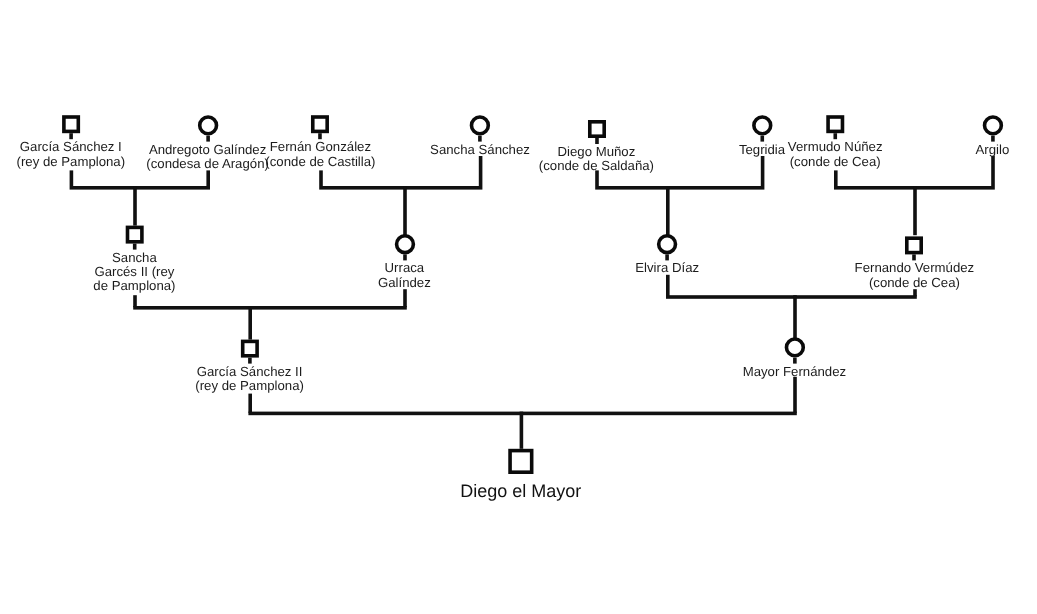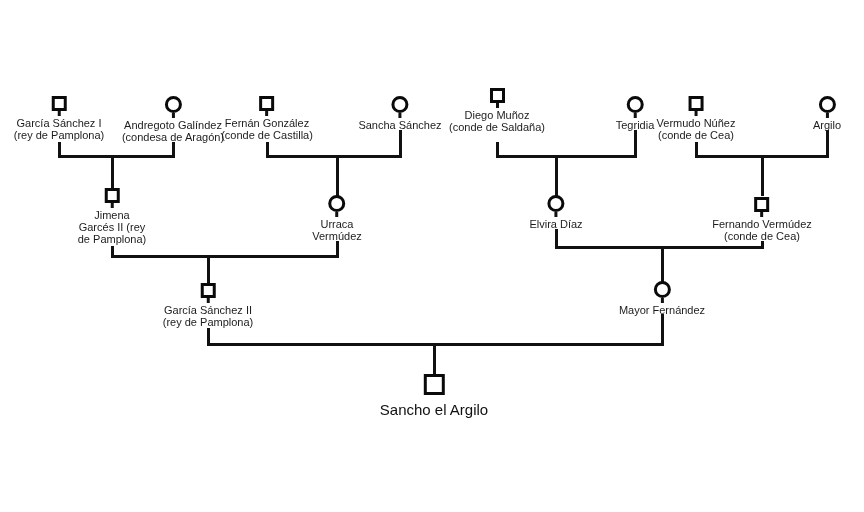--- a/index.html
+++ b/index.html
@@ -109,21 +109,21 @@
     </div>
   </div>
   <div class="person" style="left:267px;top:96px">
     <div class="sym male"></div>
     <div class="stub"></div>
     <div class="label">
       <div class="ln">Fernán González</div>
       <div class="ln">(conde de Castilla)</div>
     </div>
   </div>
-  <div class="person" style="left:497px;top:88px">
+  <div class="person" style="left:497px;top:100px">
     <div class="sym male"></div>
     <div class="stub"></div>
     <div class="label">
       <div class="ln">Diego Muñoz</div>
       <div class="ln">(conde de Saldaña)</div>
     </div>
   </div>
   <div class="person" style="left:635px;top:96px">
     <div class="sym female"></div>
     <div class="stub"></div>
@@ -144,31 +144,31 @@
     <div class="stub"></div>
     <div class="label">
       <div class="ln">Argilo</div>
     </div>
   </div>
 
   <div class="person" style="left:112px;top:188px">
     <div class="sym male"></div>
     <div class="stub"></div>
     <div class="label">
-      <div class="ln">Jimena</div>
+      <div class="ln">Sancha</div>
       <div class="ln">Garcés II (rey</div>
       <div class="ln">de Pamplona)</div>
     </div>
   </div>
   <div class="person" style="left:337px;top:195px">
     <div class="sym female"></div>
     <div class="stub"></div>
     <div class="label">
       <div class="ln">Urraca</div>
-      <div class="ln">Vermúdez</div>
+      <div class="ln">Galíndez</div>
     </div>
   </div>
   <div class="person" style="left:556px;top:195px">
     <div class="sym female"></div>
     <div class="stub"></div>
     <div class="label">
       <div class="ln">Elvira Díaz</div>
     </div>
   </div>
   <div class="person" style="left:762px;top:197px">
@@ -192,17 +192,17 @@
     <div class="sym female"></div>
     <div class="stub"></div>
     <div class="label">
       <div class="ln">Mayor Fernández</div>
     </div>
   </div>
 
   <div class="person" style="left:434px;top:374px">
     <div class="sym male big"></div>
     <div class="label big-label">
-      <div class="ln">Sancho el Argilo</div>
+      <div class="ln">Diego el Mayor</div>
     </div>
   </div>
 
 </div>
 
 </body></html>

